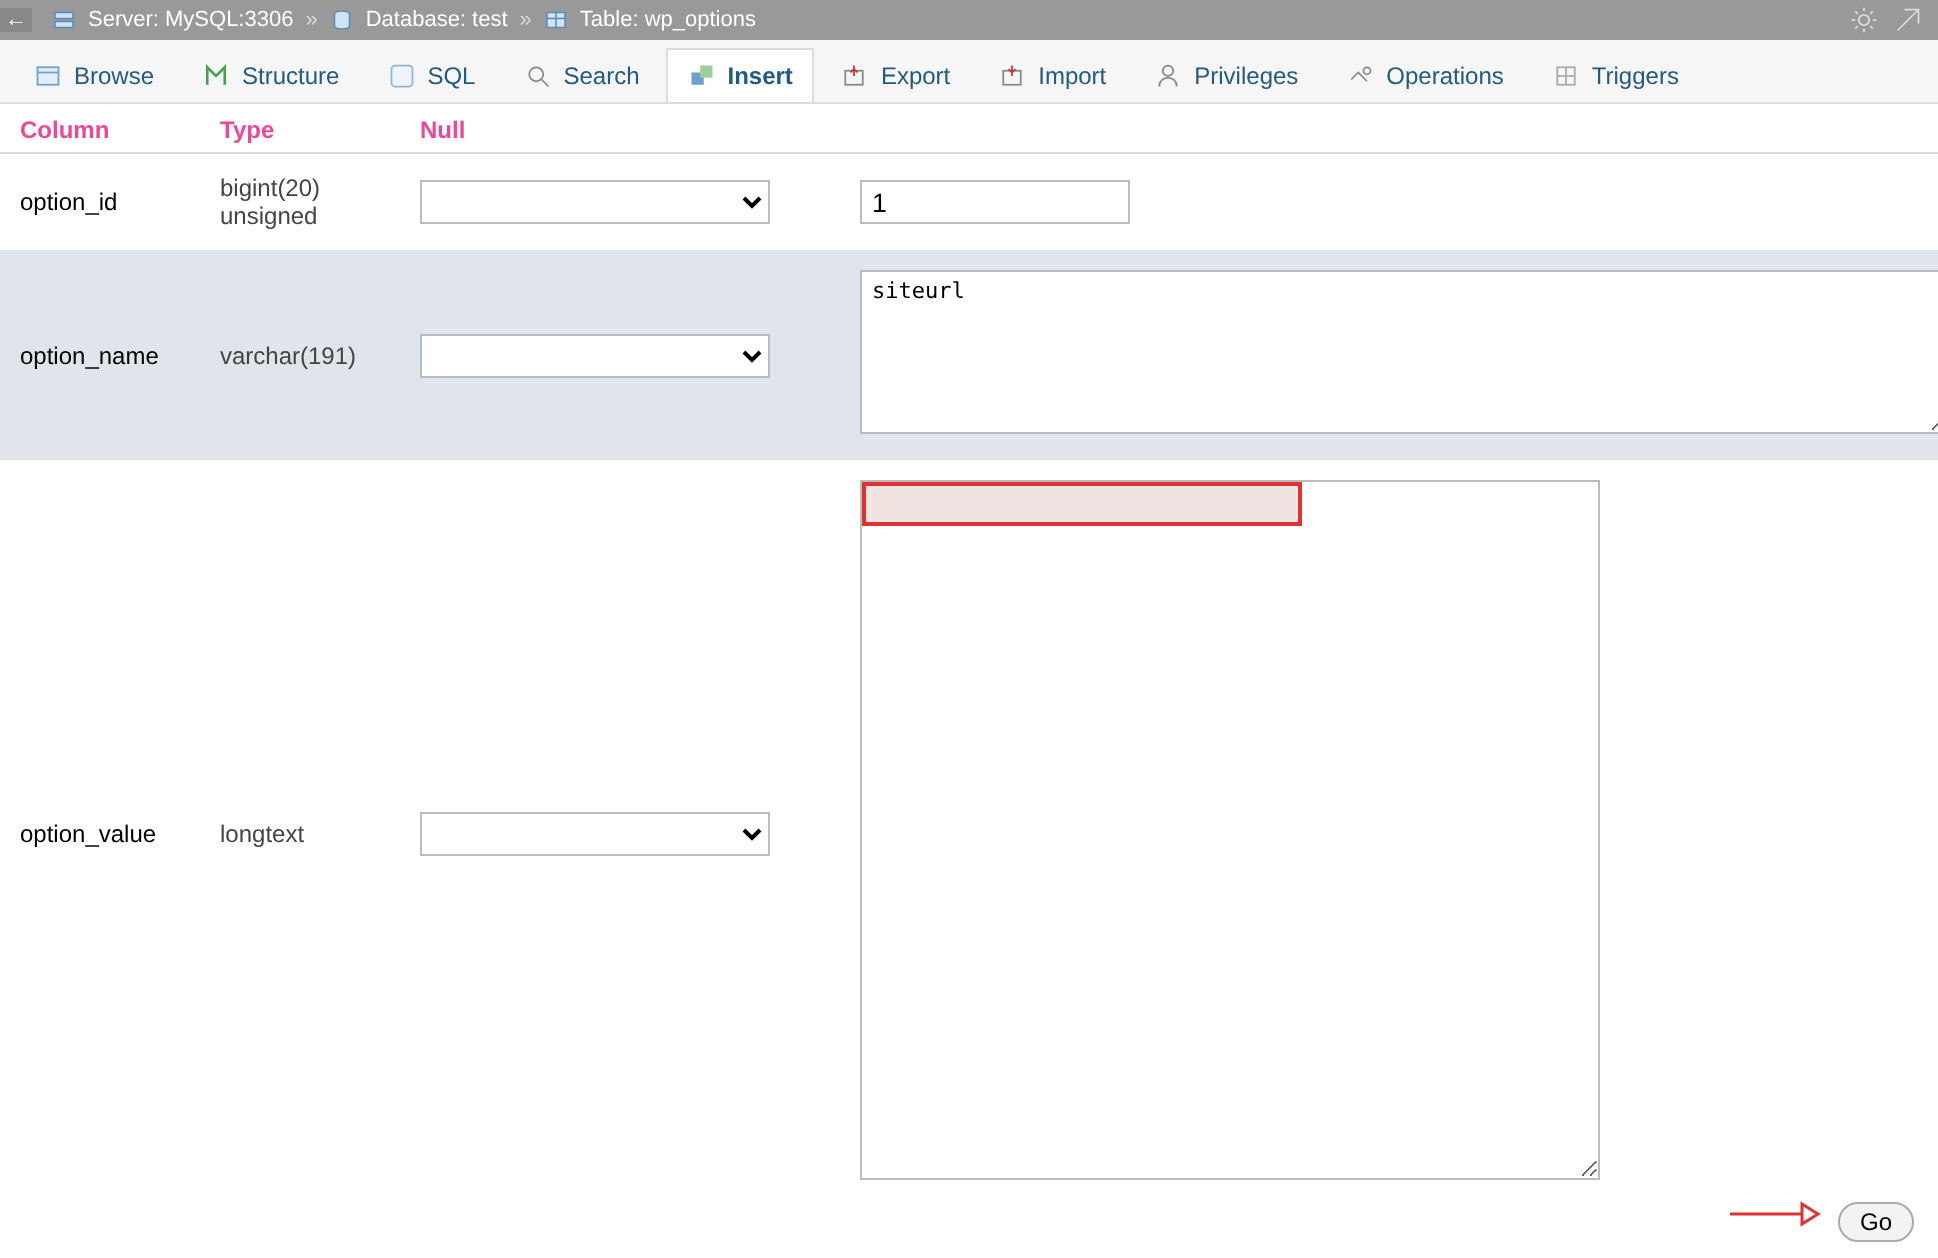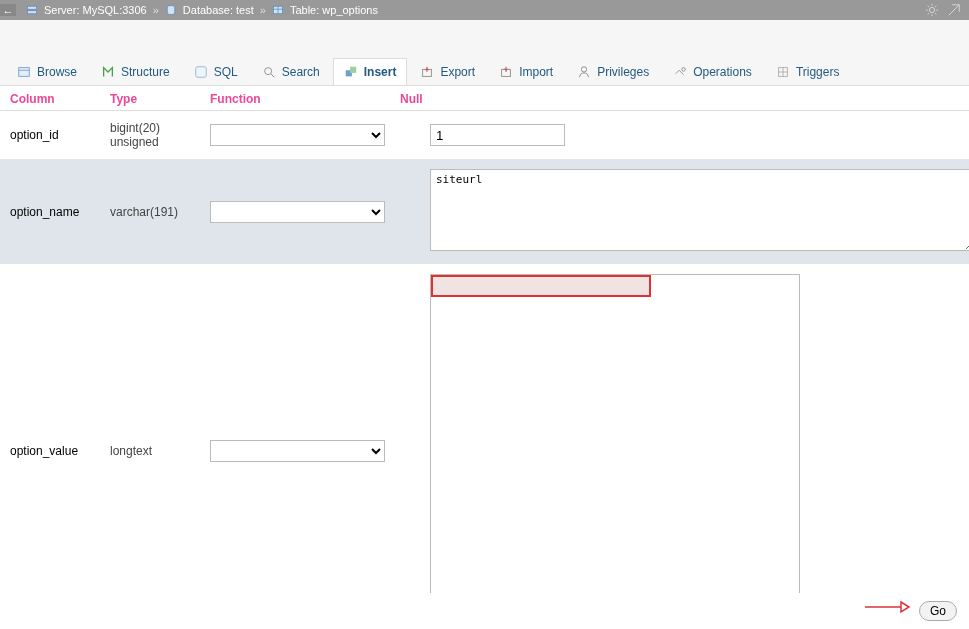--- a/index.html
+++ b/index.html
@@ -39,21 +39,20 @@
 .tab {
   display:flex;
   align-items:flex-start;
   gap:6px;
   padding:6px 10px;
   cursor:pointer;
   color:#235a81;
   font-size:12px;
   border:1px solid transparent;
   border-bottom:none;
-  margin-top:34px;
 }
 .tab.active {
   background:#fff;
   border-color:#ddd;
   color:#235a81;
   font-weight:bold;
 }
 .tab .ticon { width:14px; height:14px; display:inline-flex; }
 
 .grid-header {
@@ -244,21 +243,20 @@
           <line x1="8" y1="3" x2="8" y2="13" stroke="#aaa"></line>
         </svg>
       </span>
     <span>Triggers</span>
   </div>
 </div>
 
 <div class="grid-header">
   <div>Column</div>
   <div>Type</div>
-  <div>Function</div>
   <div>Null</div>
 </div>
 
 <div class="row">
   <div class="colname">option_id</div>
   <div class="coltype">bigint(20) unsigned</div>
   <div><select class="func"><option></option></select></div>
   <div></div>
   <div class="val"><input type="text" value="1" style=""></div>
 </div>

